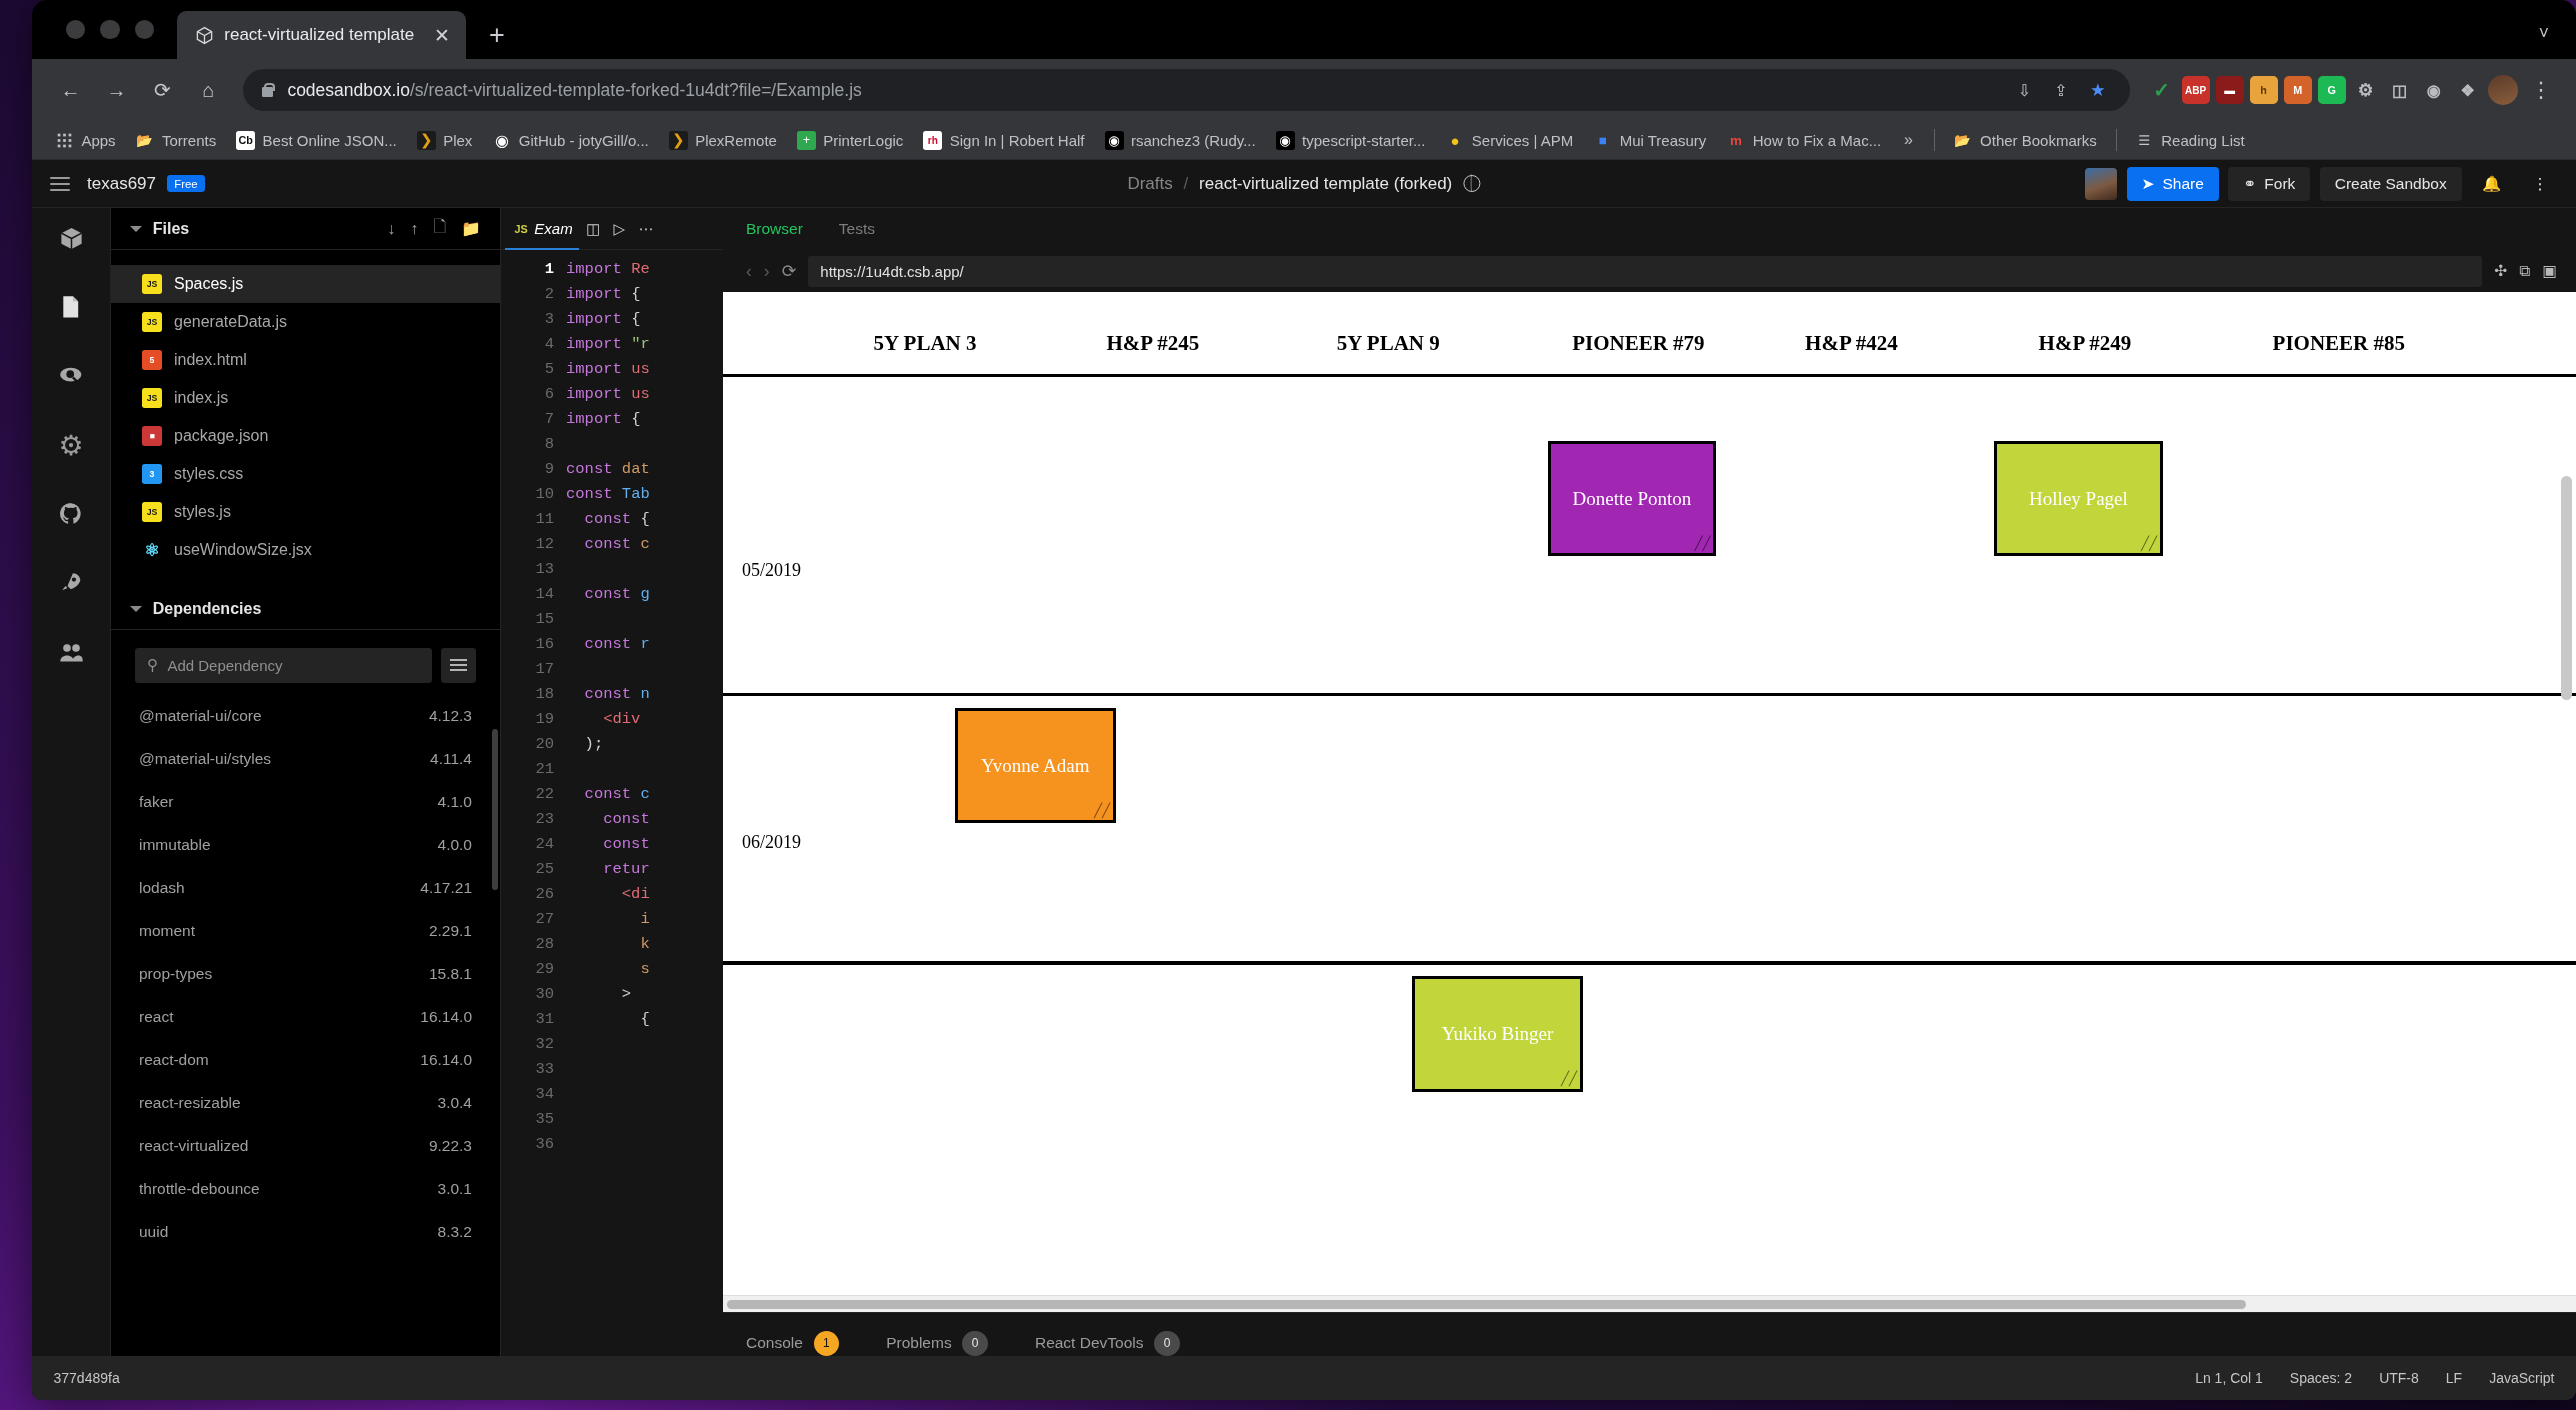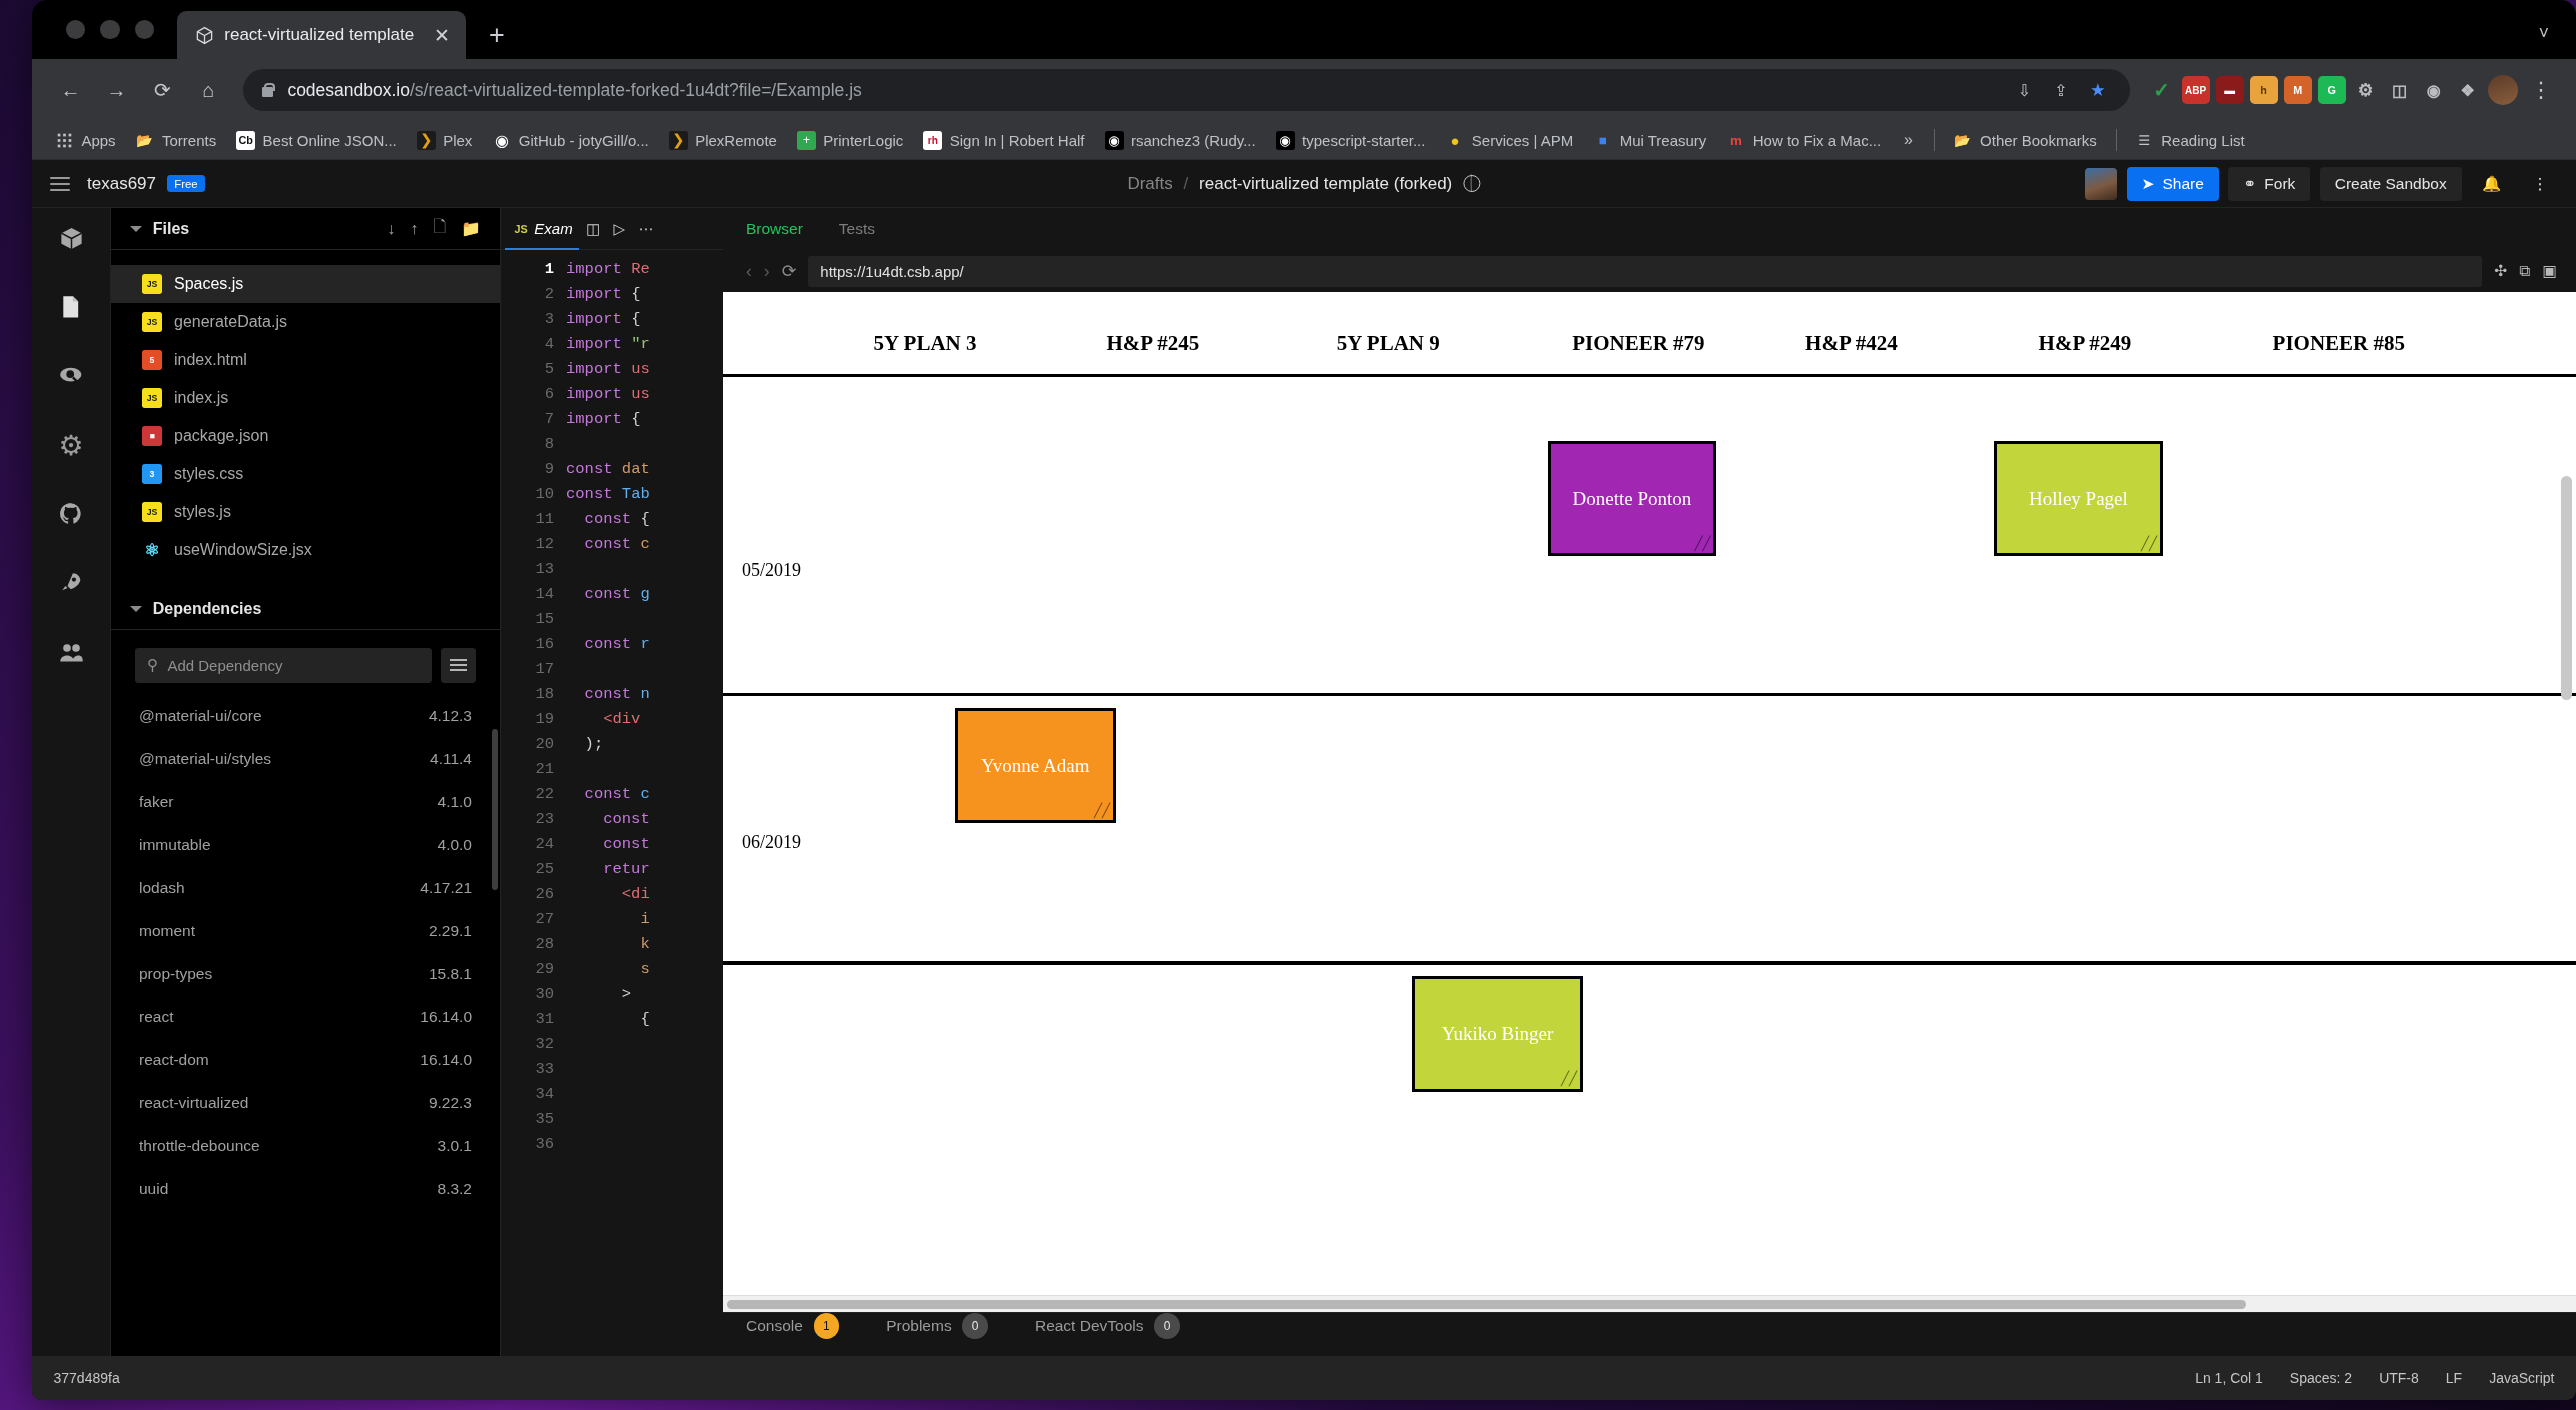--- a/index.html
+++ b/index.html
@@ -193,21 +193,21 @@
     color: #fff; font-size: 19px; text-align: center;
   }
   .ev .grip { position: absolute; right: 2.7px; bottom: 1.3px; font-size: 13.4px; color: rgba(0,0,0,.5); transform: rotate(0deg); }
   .vscroll {
     position: absolute; right: 4px; width: 10.8px; background: #c8c8c8; border-radius: 5.4px;
   }
   .hscroll-track { position: absolute; left: 0; right: 0; bottom: 0; height: 17.5px; background: #f0f0f0; border-top: 0.7px solid #ddd; }
   .hscroll-thumb { position: absolute; left: 4px; top: 4px; height: 9.4px; background: #b6b6b6; border-radius: 4.7px; }
 
   
-  .devstrip { height: 44px; background: #151515; display: flex; align-items: flex-start; gap: 47px; padding: 0 23px; border-top: 0.7px solid #242424; }
+  .devstrip { height: 44px; background: #151515; display: flex; align-items: flex-end; gap: 47px; padding: 0 23px; border-top: 0.7px solid #242424; }
   .dv { display: flex; align-items: center; gap: 10.8px; font-size: 15.5px; color: #9b9b9b; }
   .pill { min-width: 25.5px; height: 25.5px; border-radius: 12.8px; display: flex; align-items: center; justify-content: center; font-size: 12px; color: #e9e9e9; padding: 0 6.7px; background: #4a4a4a; }
   .pill.warn { background: #f5a623; color: #151515; }
 
   .statusbar {
     position: absolute; left: 0; right: 0; bottom: 0; height: 44px;
     background: #242424; display: flex; align-items: center; padding: 0 21.5px;
     font-size: 14px; color: #c6c6c6;
   }
   .sb-right { margin-left: auto; display: flex; gap: 27px; }
@@ -524,20 +524,24 @@
             <span>prop-types</span>
             <span class="dep-ver">15.8.1</span>
           </div>
           <div class="dep-row">
             <span>react</span>
             <span class="dep-ver">16.14.0</span>
           </div>
           <div class="dep-row">
             <span>react-dom</span>
             <span class="dep-ver">16.14.0</span>
+          </div>
+          <div class="dep-row">
+            <span>react-resizable</span>
+            <span class="dep-ver">3.0.4</span>
           </div>
           <div class="dep-row">
             <span>react-virtualized</span>
             <span class="dep-ver">9.22.3</span>
           </div>
           <div class="dep-row">
             <span>throttle-debounce</span>
             <span class="dep-ver">3.0.1</span>
           </div>
           <div class="dep-row">

